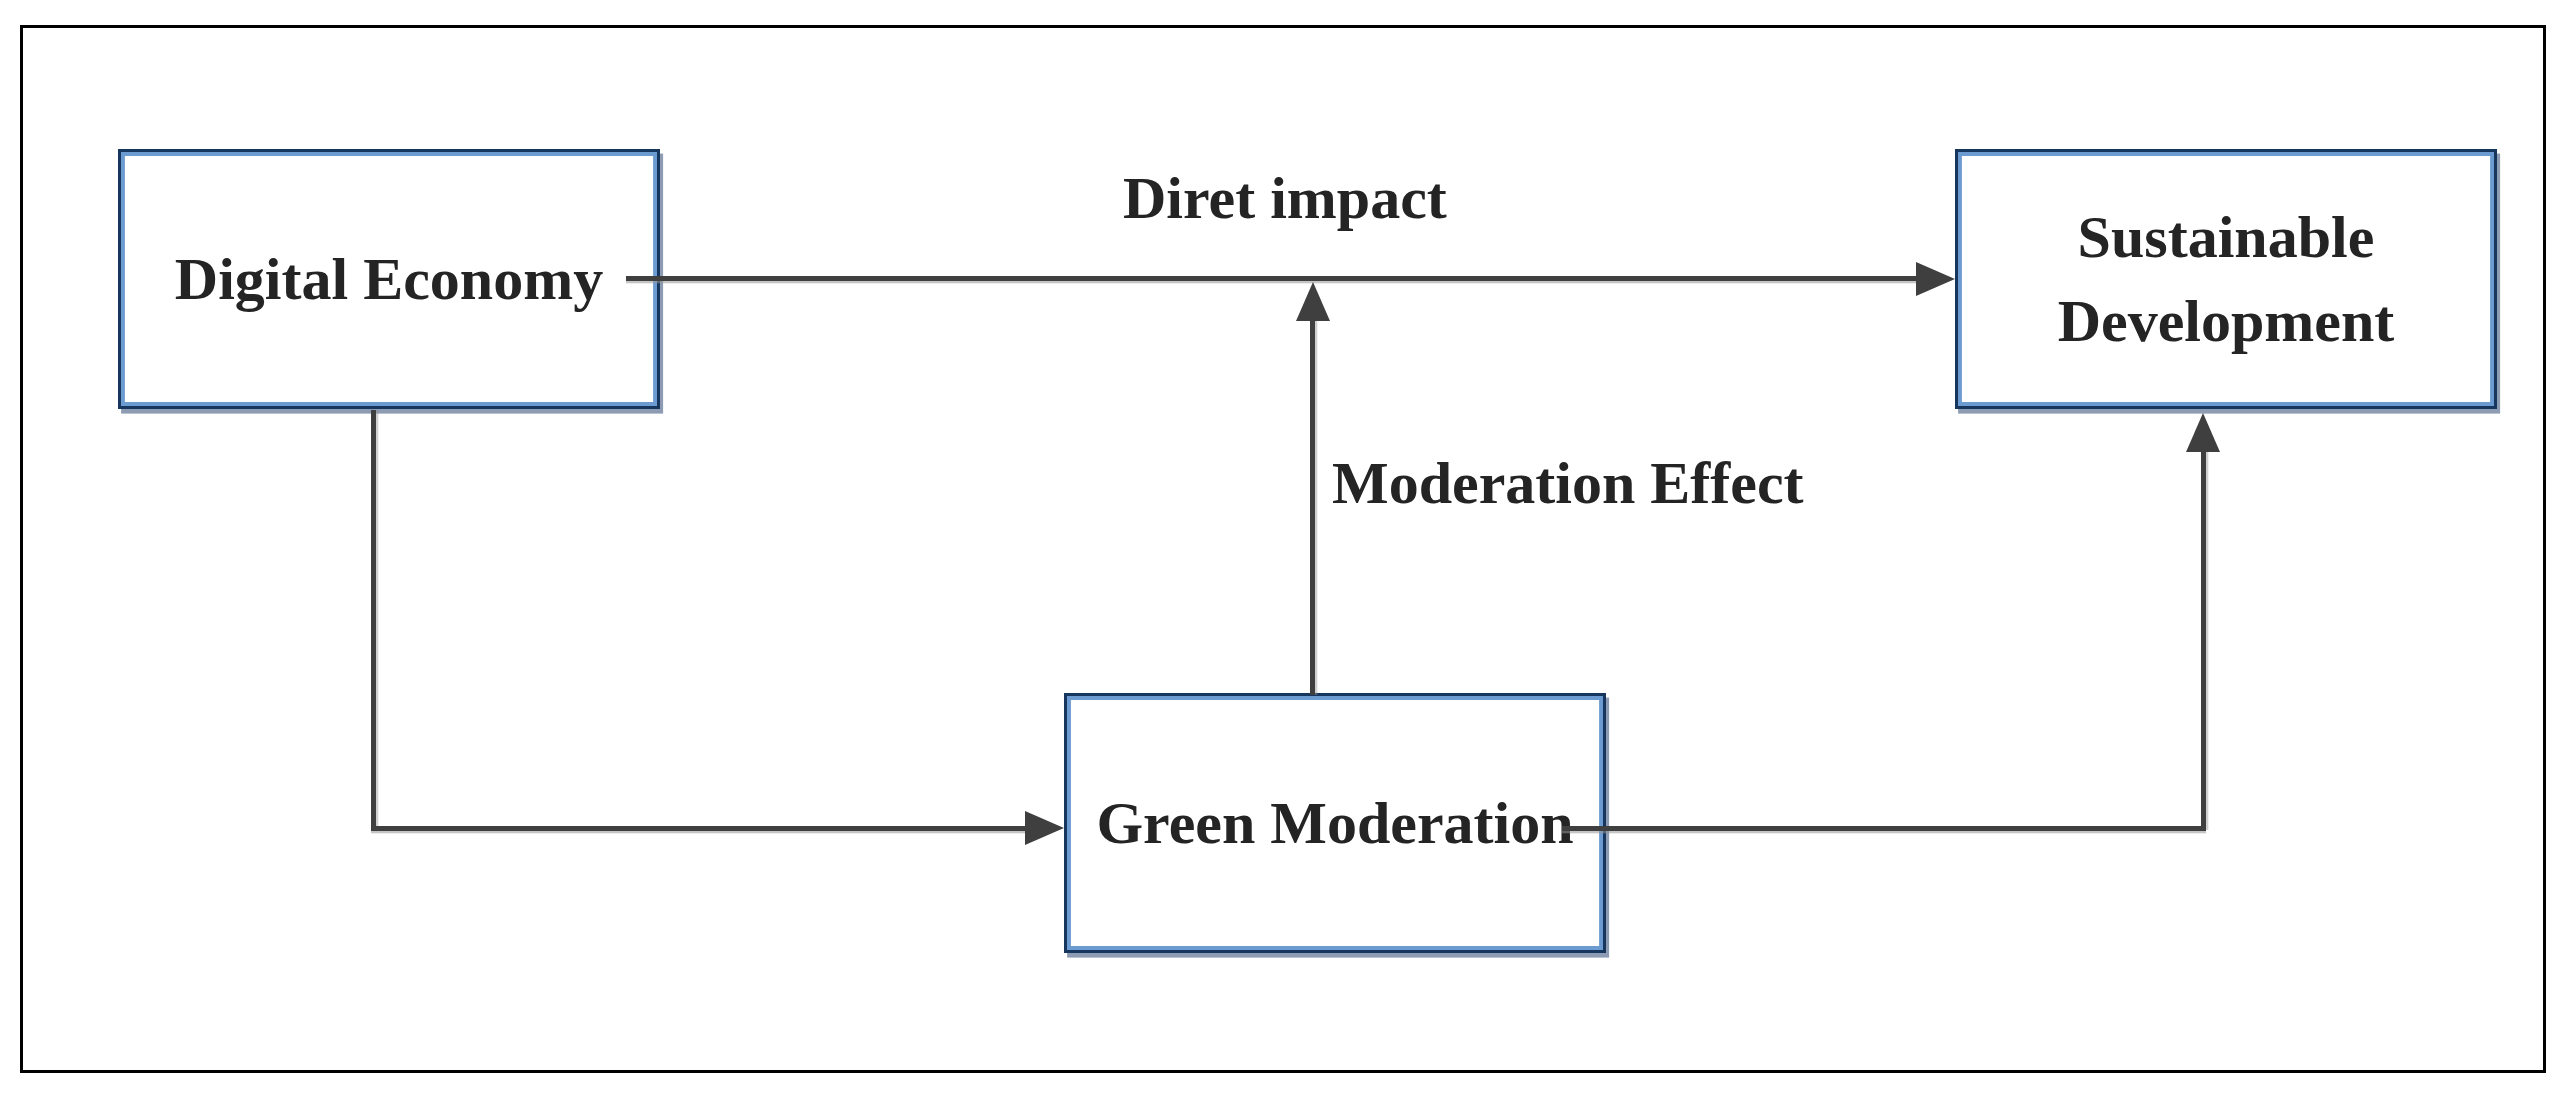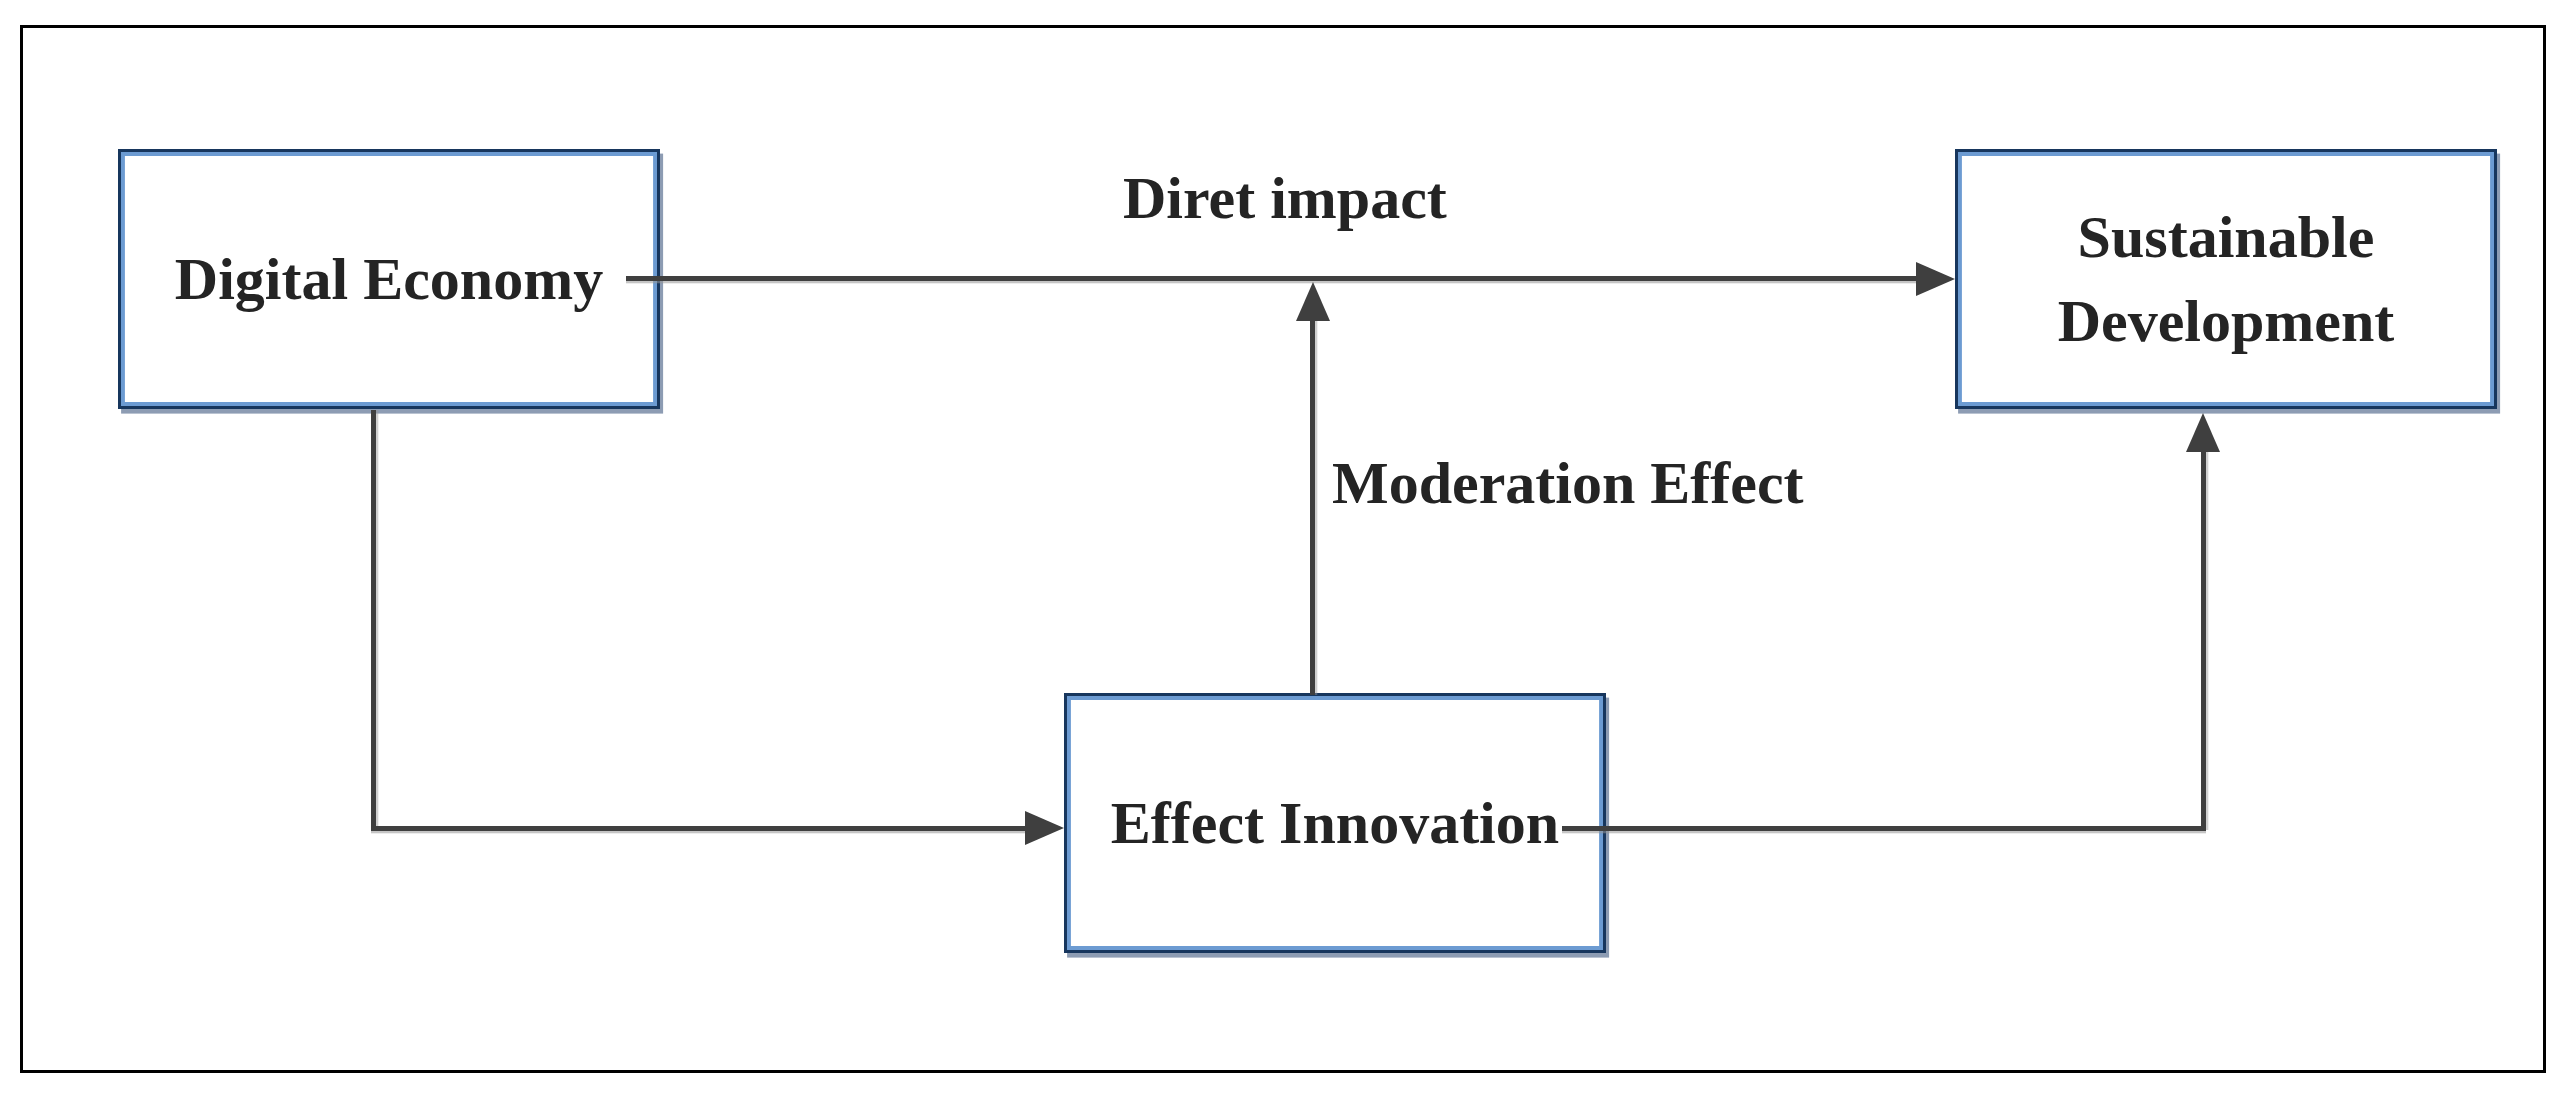--- a/index.html
+++ b/index.html
@@ -107,21 +107,21 @@
 
   <div class="node-box" id="box-digital-economy">
     <span>Digital Economy</span>
   </div>
 
   <div class="node-box" id="box-sustainable-development">
     <span>Sustainable Development</span>
   </div>
 
   <div class="node-box" id="box-green-innovation">
-    <span>Effect Innovation</span>
+    <span>Green Moderation</span>
   </div>
 
   <div class="hline" id="line-direct"></div>
   <div class="arrowhead right" id="arrow-direct"></div>
   <div class="edge-label" id="label-direct">Diret impact</div>
 
   <div class="vline" id="line-moderation"></div>
   <div class="arrowhead up" id="arrow-moderation"></div>
   <div class="edge-label" id="label-moderation">Moderation Effect</div>
 

